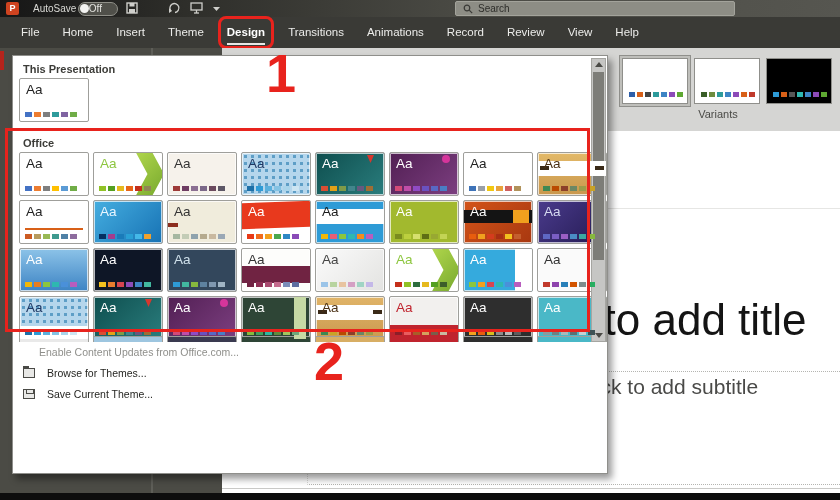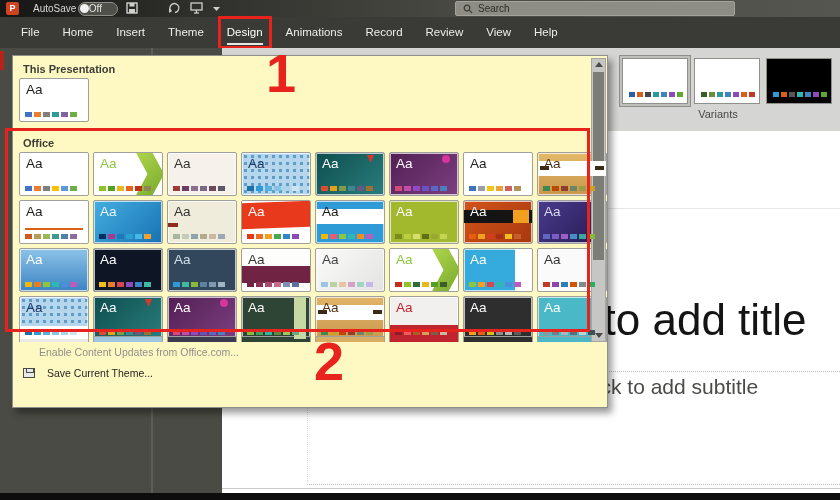--- a/index.html
+++ b/index.html
@@ -18,21 +18,21 @@
   #autosave-state{position:absolute;right:15px;top:0;height:24px;line-height:12px;font-size:10px;color:#e3e3df;}
   .tb-icon{position:absolute;top:2px;}
   #doc-title{left:240px;color:#e6e6e2;}
   #search-box{position:absolute;left:455px;top:1px;width:278px;height:13px;background:#8d8d85;border:1px solid #a3a39b;border-radius:2px;}
   #search-box span{position:absolute;left:22px;top:0;height:13px;line-height:13px;font-size:10px;color:#2e2e2a;}
   #search-box svg{position:absolute;left:7px;top:2px;}
 
   
   #menubar{position:absolute;left:0;top:17px;width:840px;height:31px;background:#3a3a36;display:flex;align-items:stretch;padding-left:13px;box-sizing:border-box;}
   .mitem{color:#ececea;font-size:11.5px;line-height:31px;padding:0 8px;margin-right:7px;white-space:nowrap;position:relative;}
-  .mitem.active{color:#ffffff;font-weight:normal;outline:3px solid #e31e17;outline-offset:-2px;}
+  .mitem.active{color:#ffffff;font-weight:bold;outline:3px solid #e31e17;outline-offset:-2px;border-radius:7px;}
   .mitem.active::after{content:"";position:absolute;left:8px;right:8px;bottom:3px;height:2px;background:#e8e8e6;}
 
   
   #ribbon{position:absolute;left:0;top:48px;width:840px;height:83px;background:#d5d5d3;border-bottom:5px solid #3a3a36;box-sizing:content-box;}
   #variants-wrap{position:absolute;left:608px;top:0;width:232px;height:83px;}
   .vthumb{position:absolute;top:10px;width:64px;height:44px;border:1px solid #8f8f8b;background:#fff;}
   .vthumb.sel{box-shadow:0 0 0 2px #bfbfbb, 0 0 0 3px #8f8f8b;}
   .vthumb .sw{position:absolute;left:6px;bottom:6px;display:flex;gap:2px;}
   .vthumb .sw i{display:block;width:6px;height:5px;}
   #variants-label{position:absolute;left:0;top:60px;width:220px;text-align:center;font-size:11px;color:#4a4a46;}
@@ -44,21 +44,21 @@
   #title-ph{position:absolute;left:63px;top:77px;width:560px;height:162px;
     border-top:1px solid #e6e6e4;border-bottom:1px dotted #b5b5b1;border-left:1px dotted #d9d9d7;}
   #title-ph span{position:absolute;left:210px;top:86px;font-size:44px;color:#141414;white-space:nowrap;}
   #subtitle-ph{position:absolute;left:85px;top:239px;width:538px;height:114px;
     border-left:1px dotted #d9d9d7;border-bottom:1px dotted #b5b5b1;}
   #subtitle-ph span{position:absolute;left:268px;top:5px;font-size:21px;color:#4a4a48;white-space:nowrap;}
   #slide-bottom-line{position:absolute;left:0;top:357px;width:618px;height:1px;background:#c9c9c7;}
   #statusbar{position:absolute;left:0;top:493px;width:840px;height:7px;background:#0d0d0d;}
 
   
-  #dropdown{position:absolute;left:12px;top:55px;width:596px;height:353px;background:#fef9c3;
+  #dropdown{position:absolute;left:12px;top:55px;width:596px;height:419px;background:#ffffff;
     border:1px solid #8f8f8b;box-shadow:4px 5px 7px rgba(0,0,0,.4);z-index:10;box-sizing:border-box;}
   .sec-title{position:absolute;left:10px;font-size:11px;font-weight:bold;color:#3c3c38;}
   #sec1{top:7px;} #sec2{top:81px;}
   #tp-wrap{position:absolute;left:6px;top:22px;}
   #office-grid{position:absolute;left:6px;top:96px;}
   .trow{display:flex;gap:4px;margin-bottom:4px;}
   .thumb{position:relative;width:68px;height:42px;border:1px solid #9f9f9b;border-radius:2px;background:#fff;overflow:hidden;box-shadow:0 0 0 1px rgba(255,255,255,.7) inset;}
   .thumb .aa{position:absolute;left:6px;top:3px;font-size:13.5px;font-weight:500;z-index:3;}
   .thumb .sw{position:absolute;left:5px;bottom:4px;display:flex;gap:2px;z-index:3;}
   .thumb .sw i{display:block;width:7px;height:5px;}
@@ -140,20 +140,21 @@
       <span>Search</span>
     </div>
   </div>
 
   <div id="menubar">
       <div class="mitem">File</div>
       <div class="mitem">Home</div>
       <div class="mitem">Insert</div>
       <div class="mitem">Theme</div>
       <div class="mitem active" style="outline-color: rgb(232, 35, 29);">Design</div>
+      <div class="mitem">Transitions</div>
       <div class="mitem">Animations</div>
       <div class="mitem">Record</div>
       <div class="mitem">Review</div>
       <div class="mitem">View</div>
       <div class="mitem">Help</div>
     </div>
 
   <div id="ribbon">
     <div id="variants-wrap">
       <div id="variants-thumbs">
@@ -594,20 +595,21 @@
         <div style="background: rgb(158, 198, 224);"></div>
         <div style="background: rgb(58, 58, 80);"></div>
         <div style="background: rgb(46, 69, 54);"></div>
         <div style="background: rgb(216, 174, 100);"></div>
         <div style="background: rgb(192, 36, 46);"></div>
         <div style="background: rgb(46, 46, 46);"></div>
         <div style="background: rgb(74, 184, 199);"></div>
       </div>
     <div id="dd-footer">
         <div class="fitem disabled">Enable Content Updates from Office.com...</div>
+        <div class="fitem"><span class="ficon ficon-browse"></span>Browse for Themes...</div>
         <div class="fitem"><span class="ficon ficon-save"></span>Save Current Theme...</div>
       </div>
     <div id="dd-scroll">
       <div class="sb-btn sb-up">
           <div class="tri-up"></div>
         </div>
       <div id="dd-thumbbar"></div>
       <div class="sb-btn sb-down">
           <div class="tri-down"></div>
         </div>

